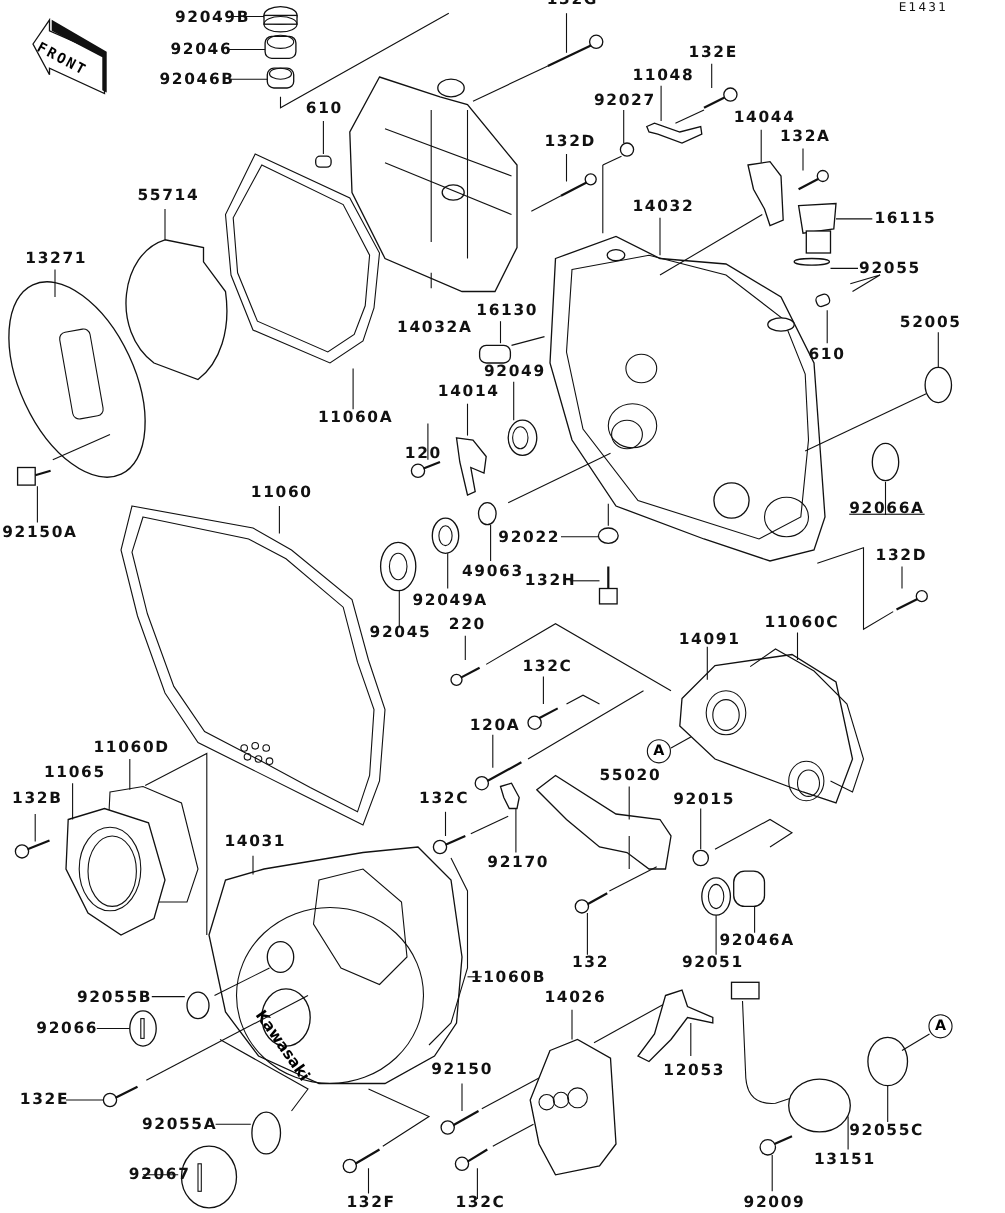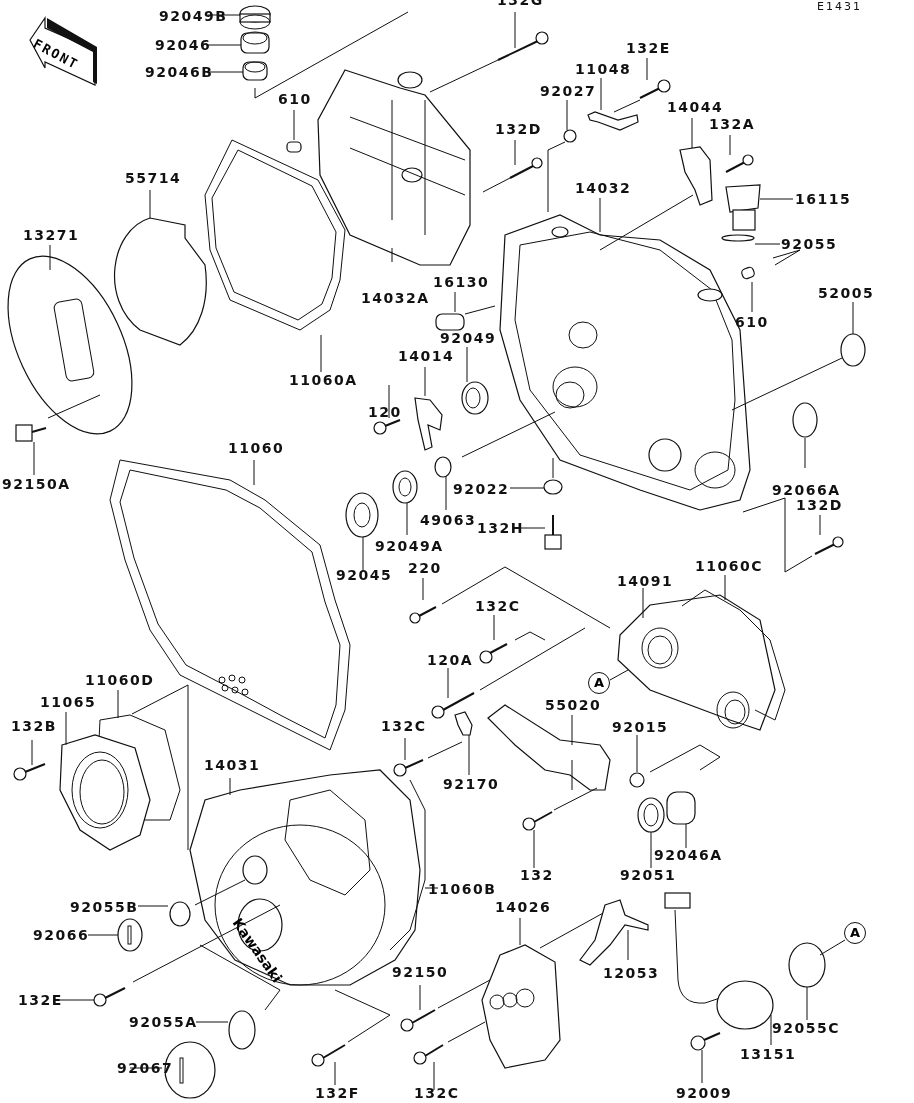--- a/index.html
+++ b/index.html
@@ -399,21 +399,21 @@
 <div class="lbl" style="left:23px;top:227px;">13271</div>
 <div class="lbl" style="left:361px;top:290px;">14032A</div>
 <div class="lbl" style="left:433px;top:274px;">16130</div>
 <div class="lbl" style="left:735px;top:314px;">610</div>
 <div class="lbl" style="left:818px;top:285px;">52005</div>
 <div class="lbl" style="left:440px;top:330px;">92049</div>
 <div class="lbl" style="left:398px;top:348px;text-align:center;">14014</div>
 <div class="lbl" style="left:289px;top:372px;">11060A</div>
 <div class="lbl" style="left:368px;top:368px;margin-top:36px;">120</div>
 <div class="lbl" style="left:2px;top:476px;">92150A</div>
-<div class="lbl" style="left:772px;top:482px;">92066A</div>
+<div class="lbl" style="left:772px;top:454px;text-decoration:underline;">92066A</div>
 <div class="lbl" style="left:228px;top:440px;">11060</div>
 <div class="lbl" style="left:453px;top:481px;">92022</div>
 <div class="lbl" style="left:420px;top:512px;">49063</div>
 <div class="lbl" style="left:796px;top:497px;">132D</div>
 <div class="lbl" style="left:477px;top:520px;">132H</div>
 <div class="lbl" style="left:375px;top:538px;">92049A</div>
 <div class="lbl" style="left:336px;top:567px;">92045</div>
 <div class="lbl" style="left:408px;top:560px;">220</div>
 <div class="lbl" style="left:617px;top:573px;text-align:center;">14091</div>
 <div class="lbl" style="left:695px;top:558px;">11060C</div>

